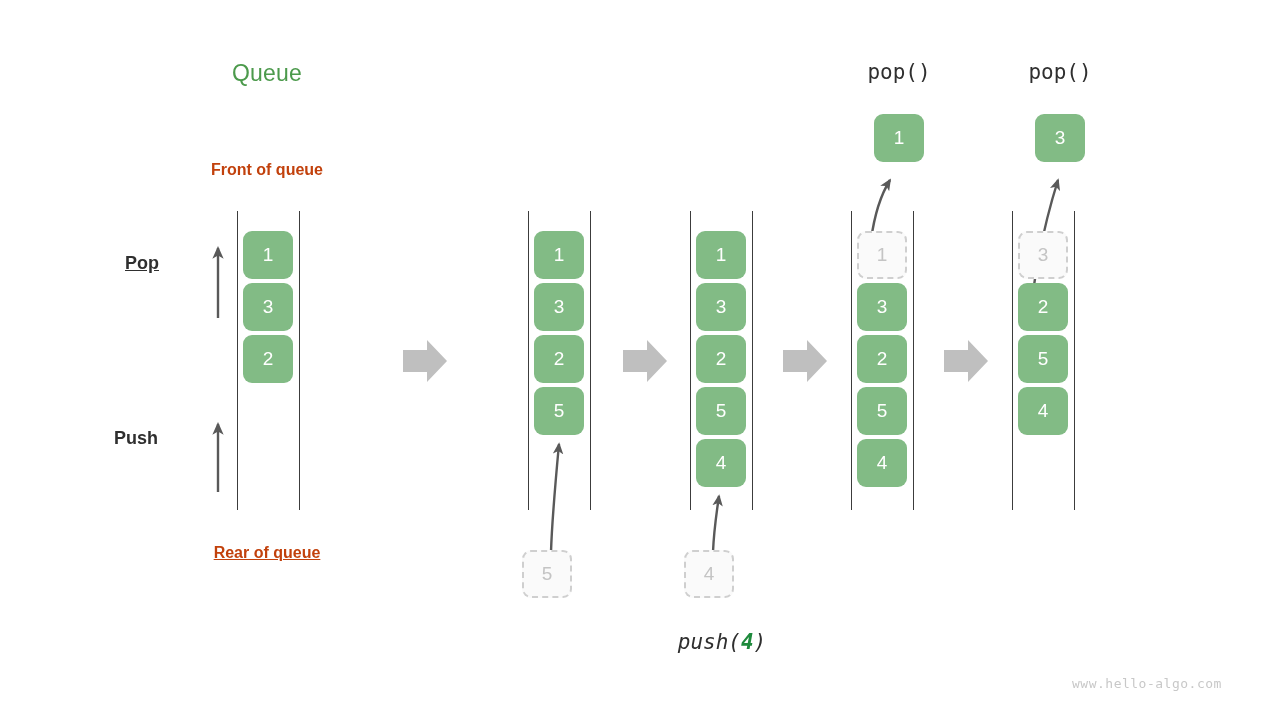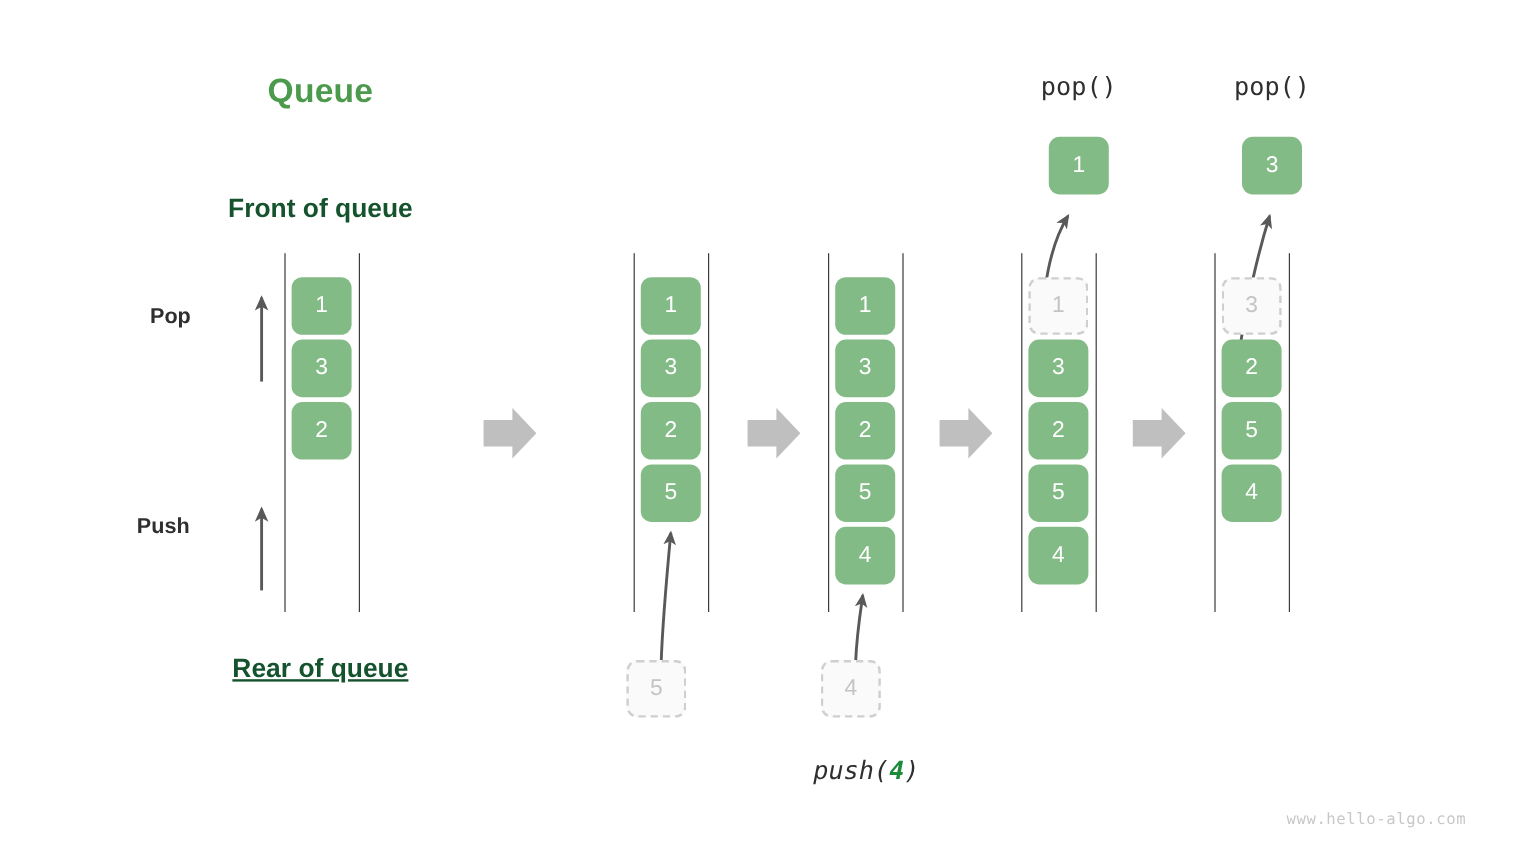--- a/index.html
+++ b/index.html
@@ -20,32 +20,32 @@
     position: absolute;
     left: 0; top: 0;
     width: 1280px;
     height: 720px;
   }
 
   
   .abs { position: absolute; }
 
   .title {
-    font-size: 28px;
-    font-weight: bold;
+    font-size: 23px;
+    font-weight: normal;
     color: #4C9A4C;
     letter-spacing: 0.2px;
     white-space: nowrap;
     text-align: center;
   }
 
   .hdr-label {
-    font-size: 22px;
+    font-size: 16px;
     font-weight: bold;
-    color: #14532d;
+    color: #c2410c;
     white-space: nowrap;
     text-align: center;
   }
 
   .side-label {
     text-align: center;
     white-space: nowrap;
     color: #2F2F2F;
   }
   .side-label .l1 {
@@ -167,21 +167,21 @@
       <path d="M 1033 292 C 1038 256 1048 212 1058 180" fill="none" stroke="#595959" stroke-width="2.4" marker-end="url(#curveHead)"></path>
     </g>
   </svg>
 
   <div class="title abs" style="left:167px; top:60px; width:200px;">Queue</div>
 
   <div class="hdr-label abs" style="left:167px; top:161px; width:200px;">Front of queue</div>
 
   <div class="hdr-label abs" style="left:167px; top:544px; width:200px;text-decoration:underline;">Rear of queue</div>
 
-  <div class="side-label abs" style="left:62px; top:250px; width:160px;">
+  <div class="side-label abs" style="left:62px; top:250px; width:160px;text-decoration:underline;">
     <span class="l1">Pop</span>
   </div>
 
   <div class="side-label abs" style="left:56px; top:425px; width:160px;">
     <span class="l1">Push</span>
   </div>
 
   <div id="columns-root">
       <div class="abs" style="left: 0px; top: 0px; width: 1280px; height: 720px;">
         <div class="rail" style="left: 237px; top: 211px; height: 299px;"></div>

